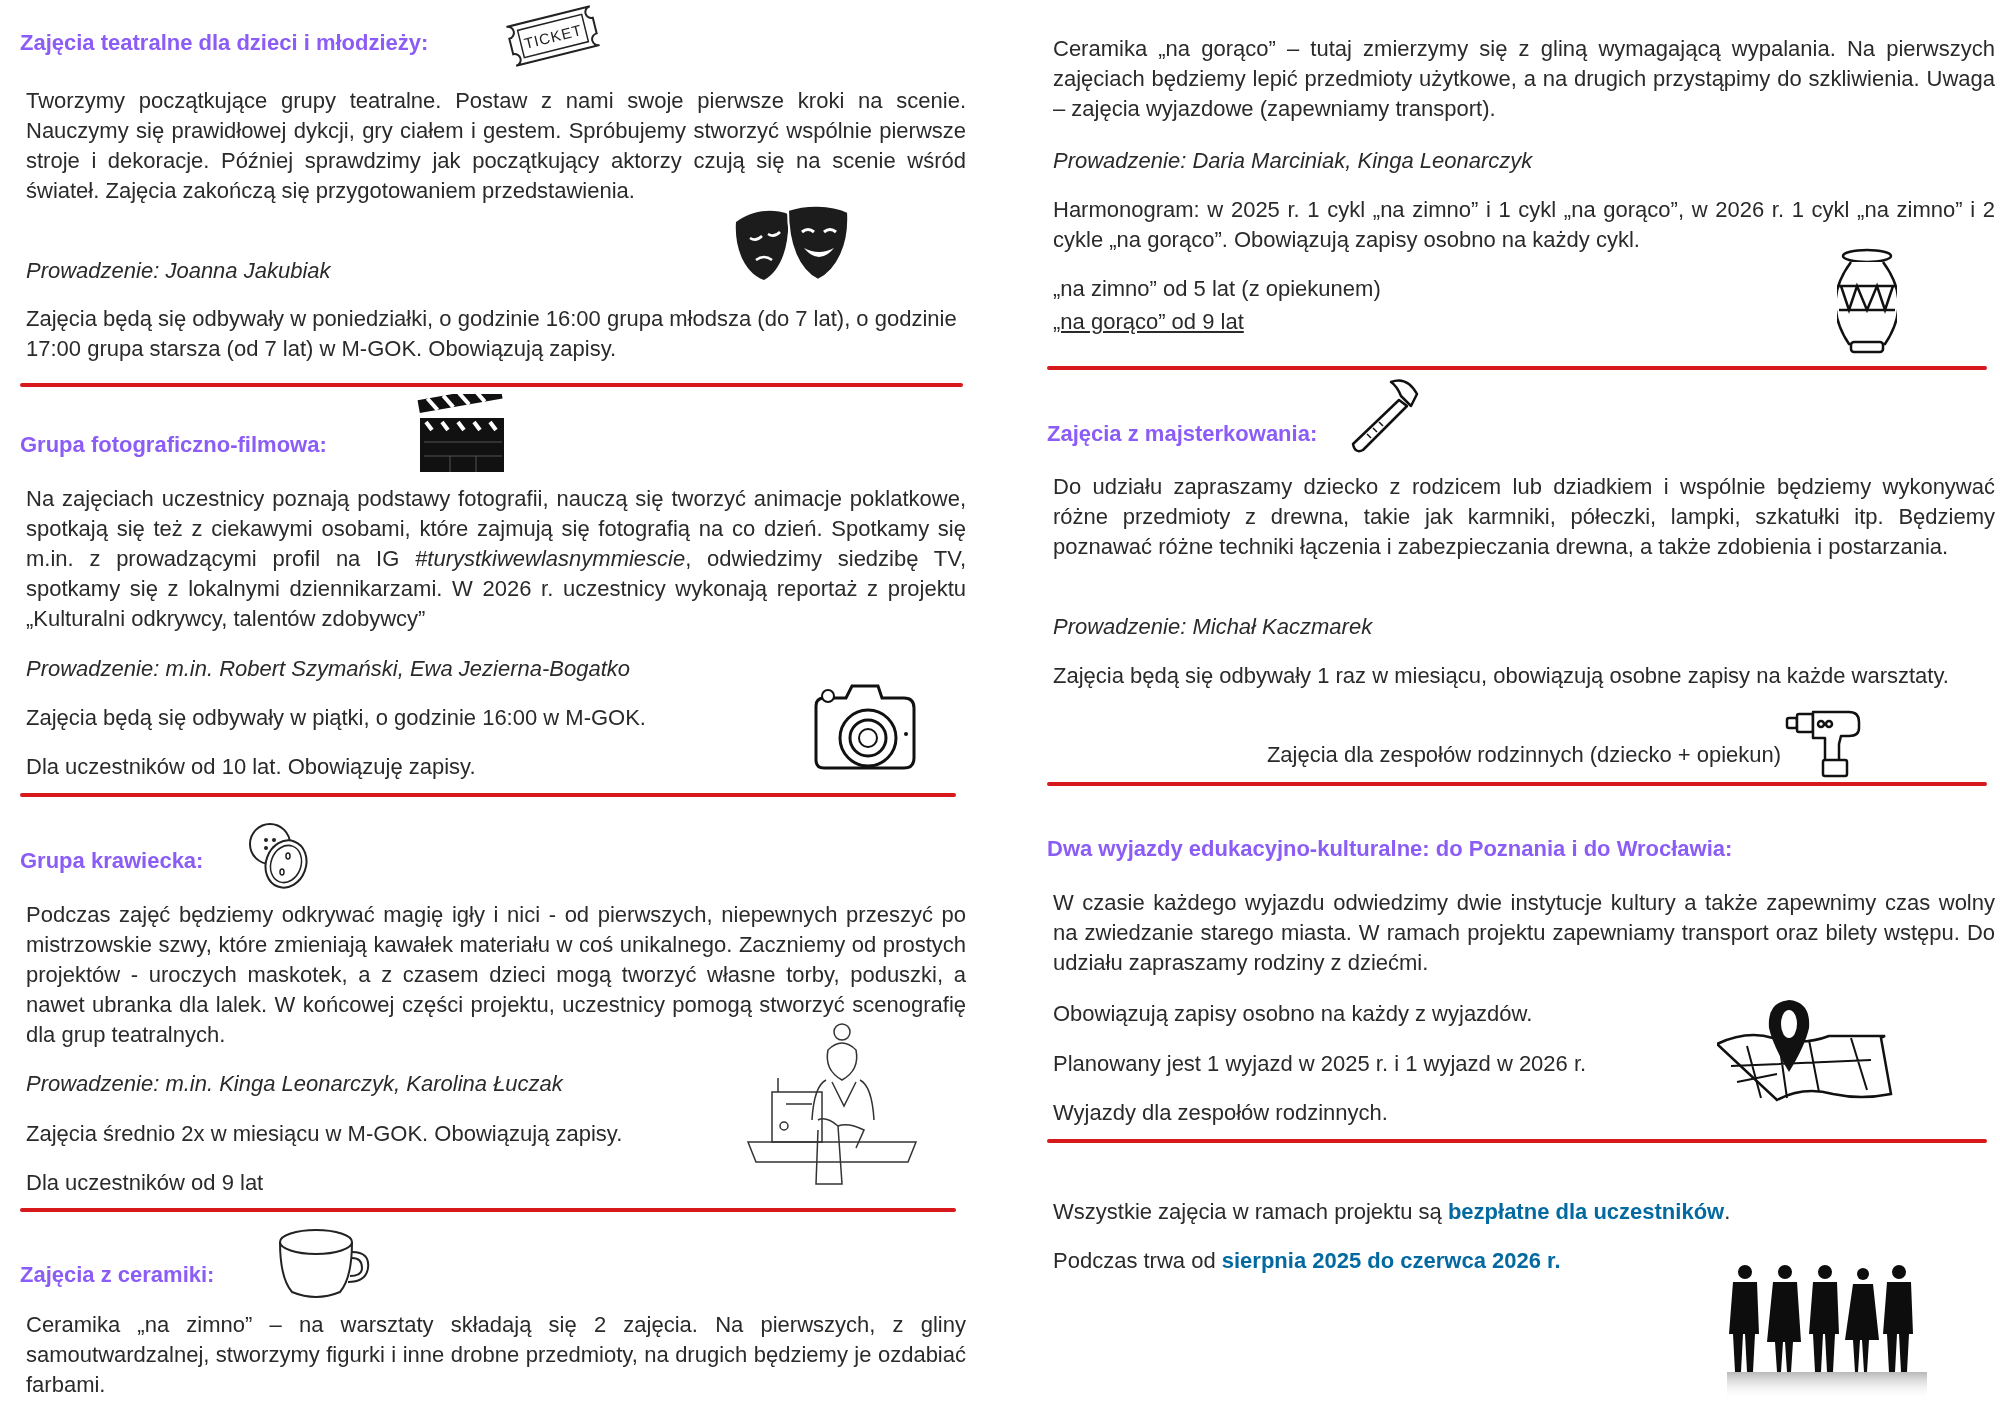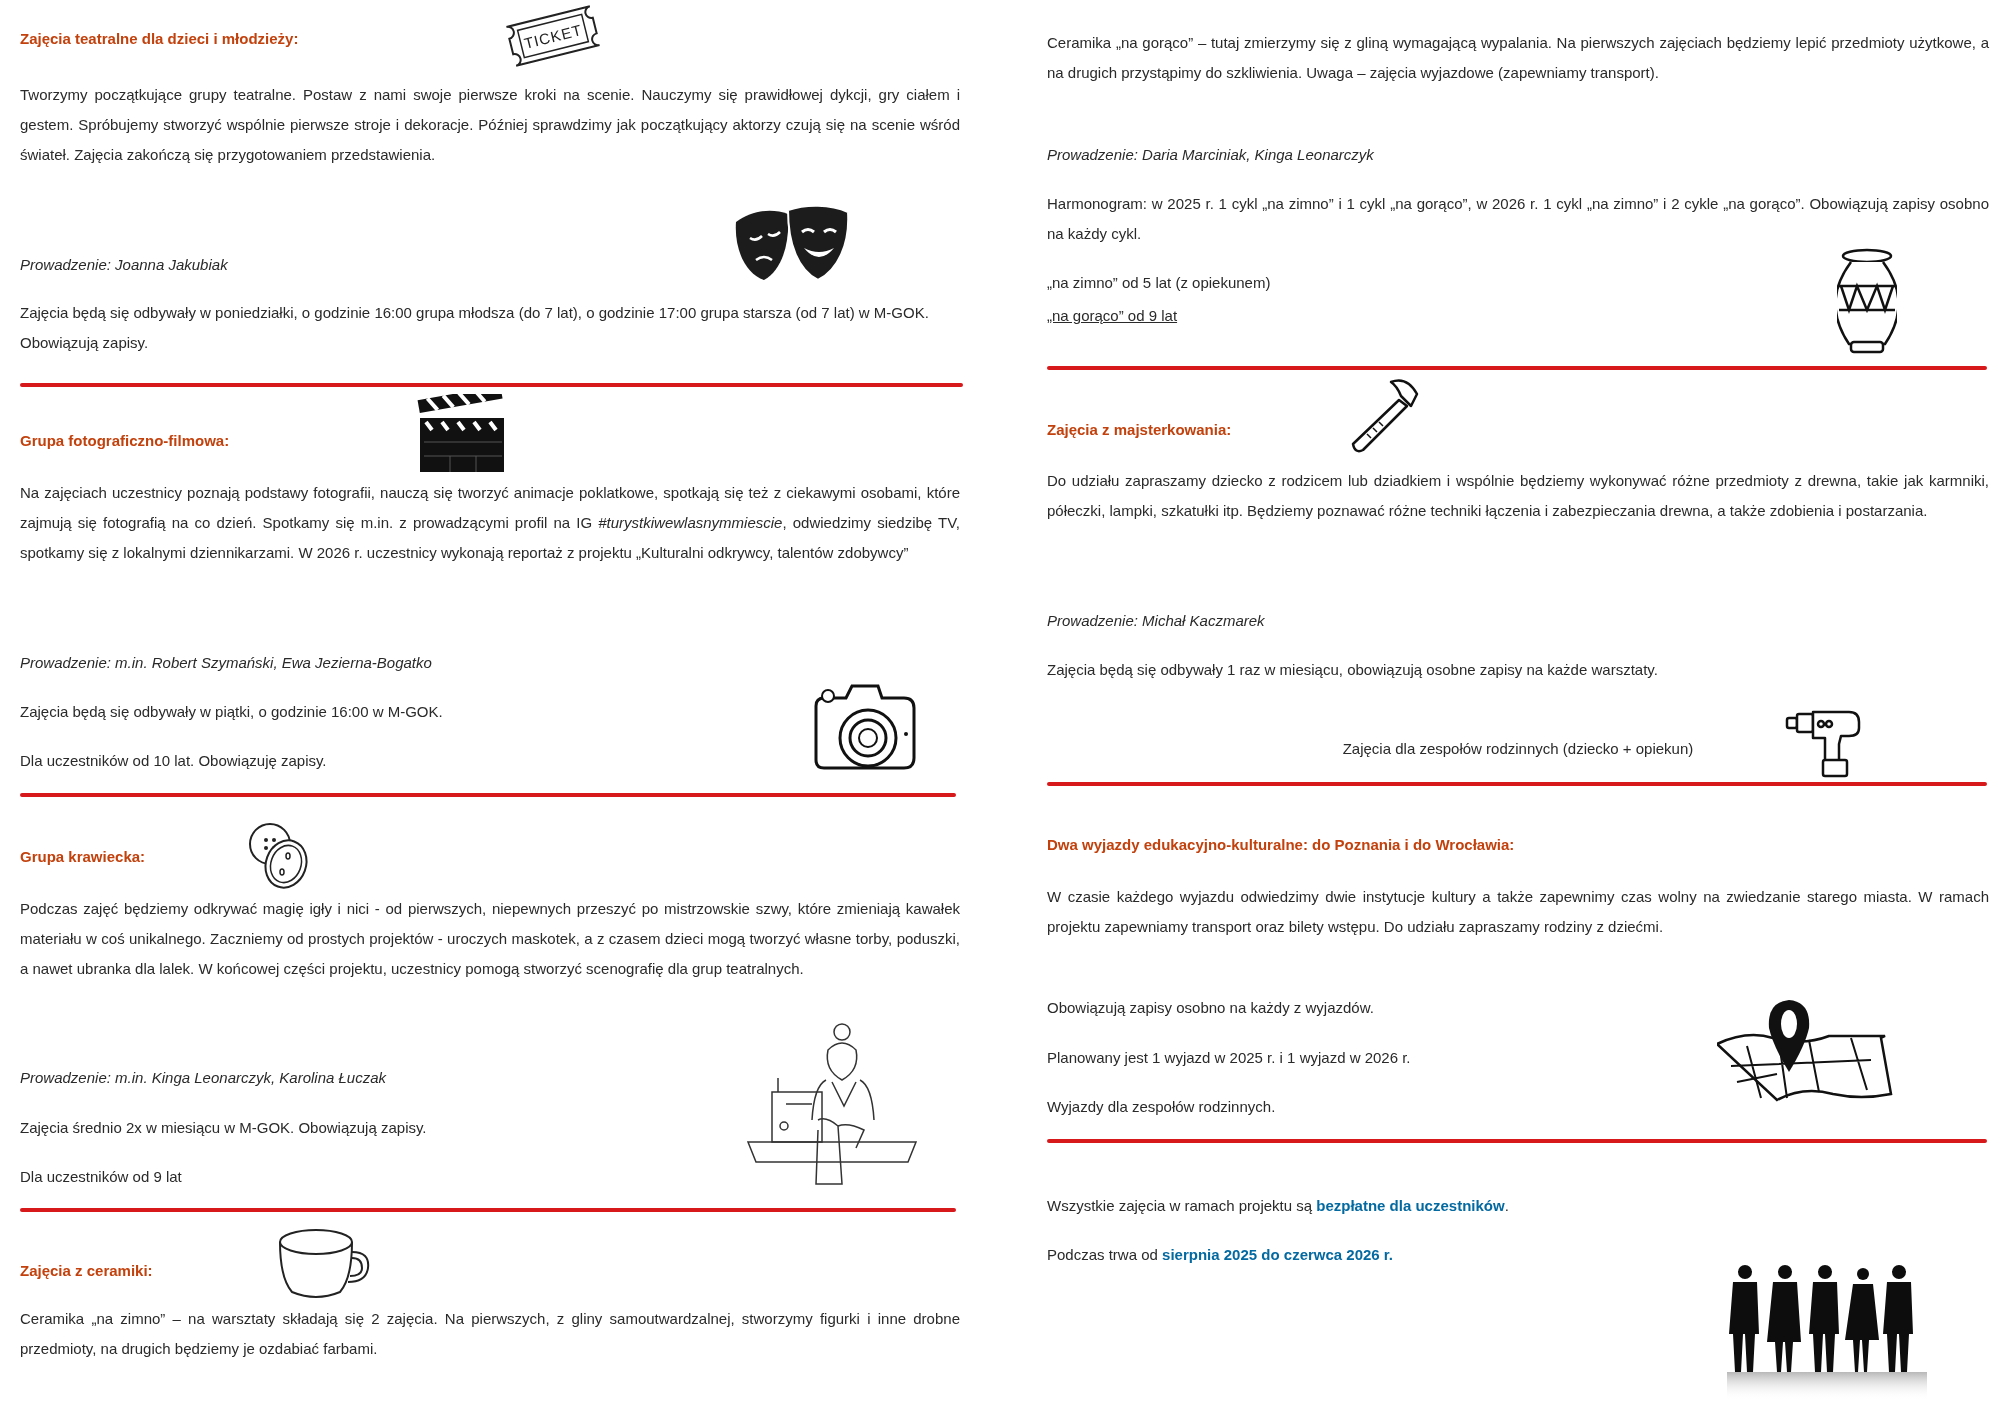--- a/index.html
+++ b/index.html
@@ -1,22 +1,22 @@
 <!DOCTYPE html>
 <html><head>
 <meta charset="utf-8">
 <style>
   html, body { margin:0; padding:0; background:#ffffff; }
   body { width:2000px; height:1414px; position:relative; overflow:hidden;
          font-family:"Liberation Sans", sans-serif; color:#2a2a2a; }
   .col { position:absolute; top:0; }
   .left { left:20px; width:940px; }
   .right { left:1047px; width:942px; }
-  .h { font-weight:bold; font-size:15px; color:#c2410c; position:absolute; left:0; white-space:nowrap; }
-  .p { font-size:15px; line-height:30px; text-align:justify; position:absolute; left:0; width:100%; margin:0; }
+  .h { font-weight:bold; font-size:22px; color:#8b5cf6; position:absolute; left:0; white-space:nowrap; }
+  .p { font-size:22px; line-height:30px; text-align:justify; position:absolute; left:0; width:100%; margin:6px; }
   .p.nj { text-align:left; }
   .i { font-style:italic; }
   .sep { position:absolute; left:0; height:4px; background:#d7191c; border-radius:2px; }
   .ico { position:absolute; }
   b { color:#0369a1; }
 </style>
 </head>
 <body>
 
 <div class="col left">

